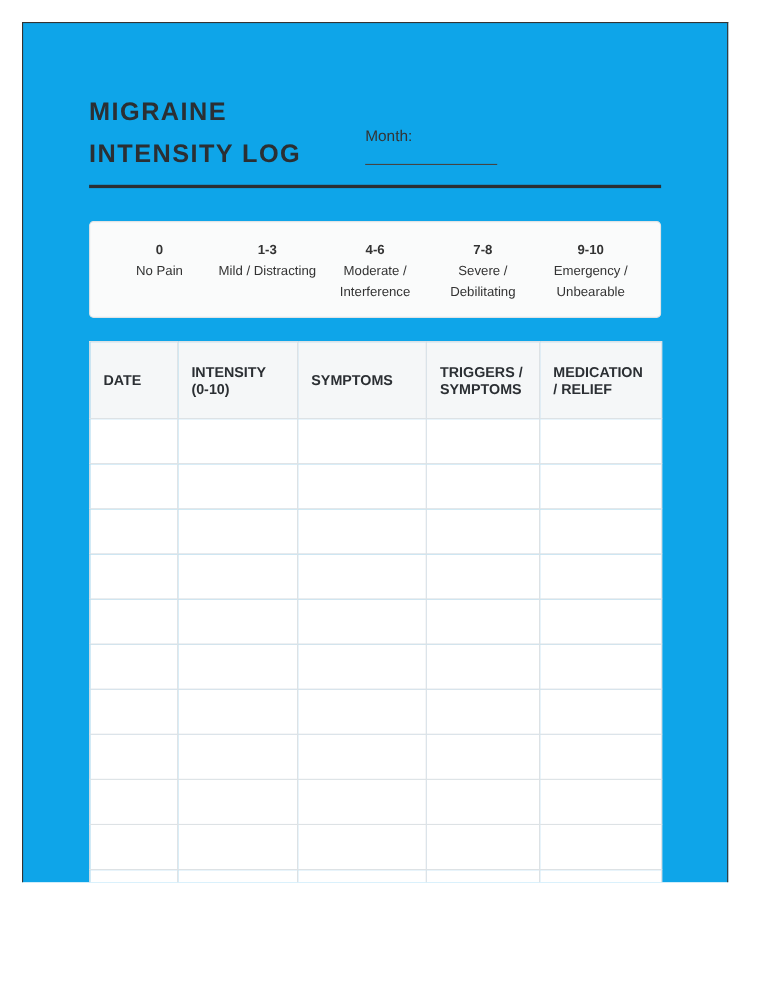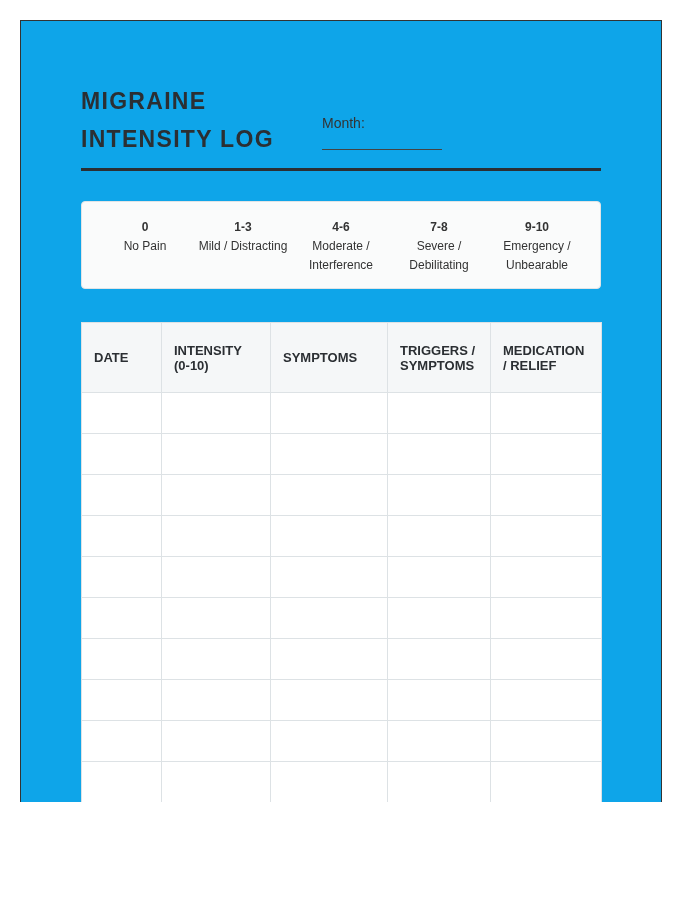--- a/index.html
+++ b/index.html
@@ -23,35 +23,35 @@
     }
     .title {
       position: absolute; left: 0; top: 61px;
       font-size: 23px; font-weight: bold; letter-spacing: 1.3px;
       line-height: 38px; color: #2b2f33;
     }
     .title span { display: block; }
     .field { position: absolute; top: 94px; font-size: 14px; color: #333; }
     .field .label { display: block; height: 20px; }
     .field .line { display: block; margin-top: 14px; height: 1px; width: 120px; background: #444; }
-    .field-month { left: 241px; }
+    .field-month { left: 251px; }
     .field-name { left: 396px; }
 
     .scale {
       position: absolute; left: 0; top: 180px; width: 520px; height: 88px;
       background: #fafbfb; border: 1px solid #e1e4e6; border-radius: 4px;
       display: flex; justify-content: center; padding-top: 16px;
     }
     .scale-item { width: 98px; text-align: center; font-size: 12px; color: #333; line-height: 19px; }
     .scale-item .lvl { font-weight: bold; display: block; }
     .scale-item .desc { display: block; }
 
     .log-table {
       position: absolute; left: 0; top: 289px;
-      border-collapse: collapse; width: 520px; table-layout: fixed; margin-top: 12px;
+      border-collapse: collapse; width: 520px; table-layout: fixed;
     }
     .log-table th, .log-table td { border: 1px solid #dde2e5; }
     .log-table th {
       background: #f5f7f8; height: 70px; text-align: left; vertical-align: middle;
       padding: 0 12px; font-size: 13px; font-weight: bold; color: #2b2f33; line-height: 15px;
     }
     .log-table td { height: 41px; background: #fff; }
   </style>
 </head>
 <body>

